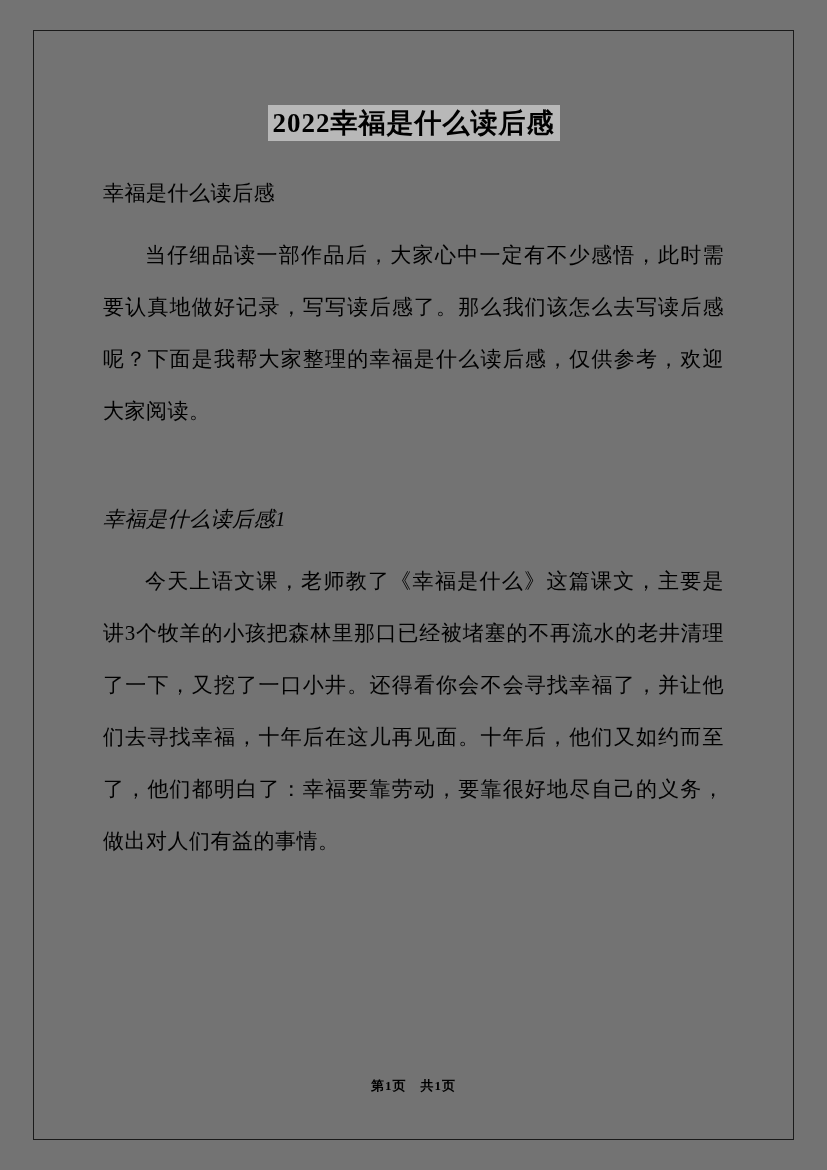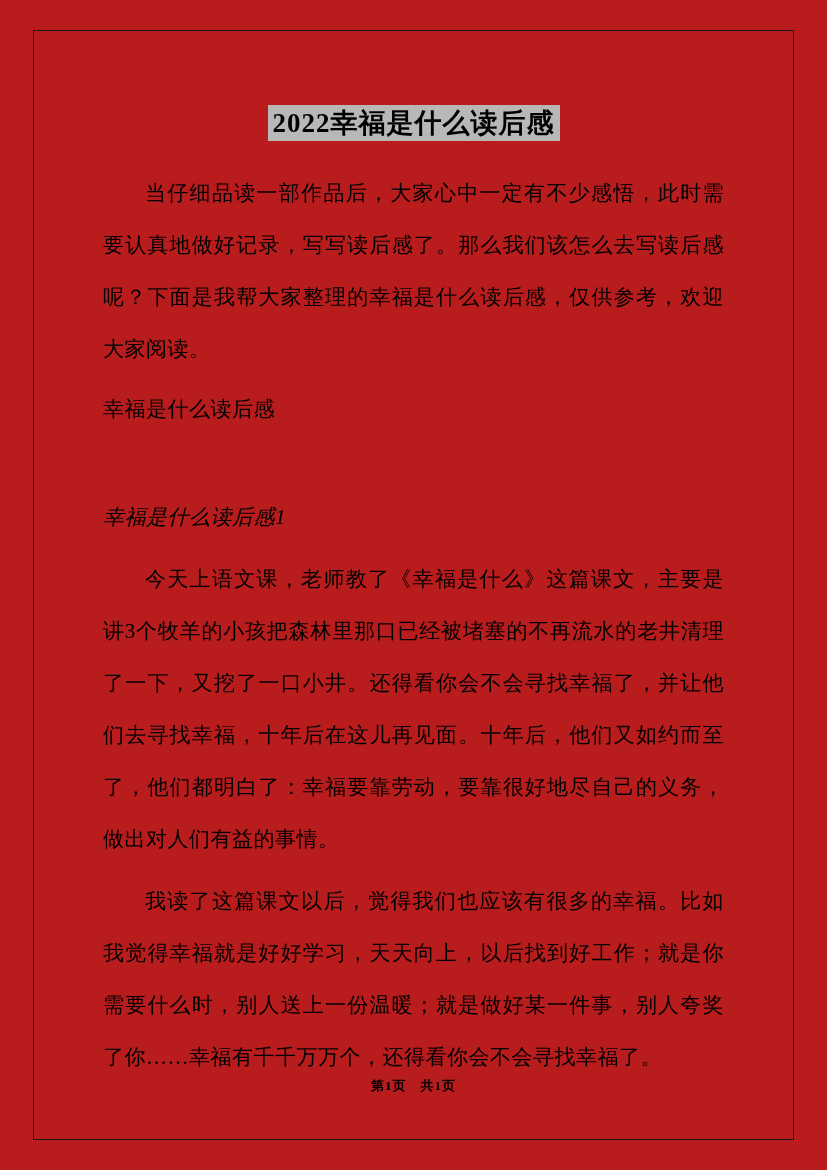--- a/index.html
+++ b/index.html
@@ -10,21 +10,21 @@
   body {
     width: 827px;
     height: 1170px;
     font-family: "Liberation Serif", "DejaVu Serif", serif;
     color: #000000;
   }
   .sheet {
     position: relative;
     width: 827px;
     height: 1170px;
-    background: #b91c1c;
+    background: #737373;
     overflow: hidden;
   }
   .border-frame {
     position: absolute;
     left: 33px;
     top: 30px;
     width: 761px;
     height: 1110px;
     border: 1px solid #1a1a1a;
     box-sizing: border-box;
@@ -81,29 +81,28 @@
 </style>
 </head>
 <body>
 
 <div class="sheet">
   <div class="border-frame">
     <div class="content">
 
       <h1 class="title"><span class="highlight">2022幸福是什么读后感</span></h1>
 
+      <p class="para lead">幸福是什么读后感</p>
+
       <p class="para indent">当仔细品读一部作品后，大家心中一定有不少感悟，此时需要认真地做好记录，写写读后感了。那么我们该怎么去写读后感呢？下面是我帮大家整理的幸福是什么读后感，仅供参考，欢迎大家阅读。</p>
-
-      <p class="para lead">幸福是什么读后感</p>
 
       <p class="para spaced">幸福是什么读后感1</p>
 
       <p class="para indent">今天上语文课，老师教了《幸福是什么》这篇课文，主要是讲3个牧羊的小孩把森林里那口已经被堵塞的不再流水的老井清理了一下，又挖了一口小井。还得看你会不会寻找幸福了，并让他们去寻找幸福，十年后在这儿再见面。十年后，他们又如约而至了，他们都明白了：幸福要靠劳动，要靠很好地尽自己的义务，做出对人们有益的事情。</p>
 
-      <p class="para indent">我读了这篇课文以后，觉得我们也应该有很多的幸福。比如我觉得幸福就是好好学习，天天向上，以后找到好工作；就是你需要什么时，别人送上一份温暖；就是做好某一件事，别人夸奖了你……幸福有千千万万个，还得看你会不会寻找幸福了。</p>
 
     </div>
 
     <div class="footer">
       <span>第1页</span><span class="gap"></span><span>共1页</span>
     </div>
   </div>
 </div>
 
 </body></html>

